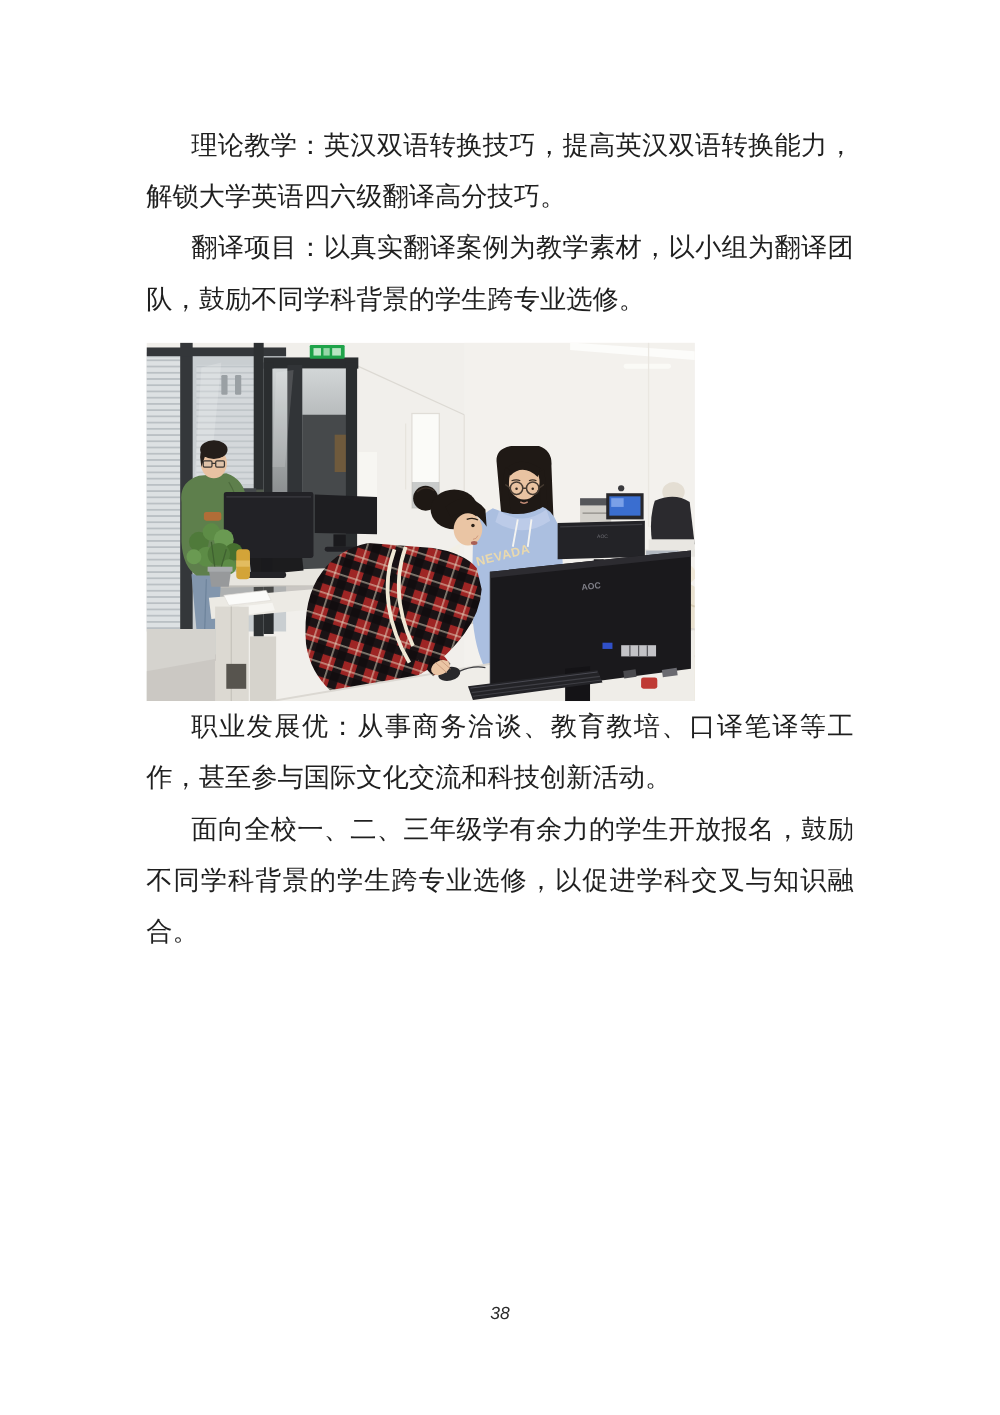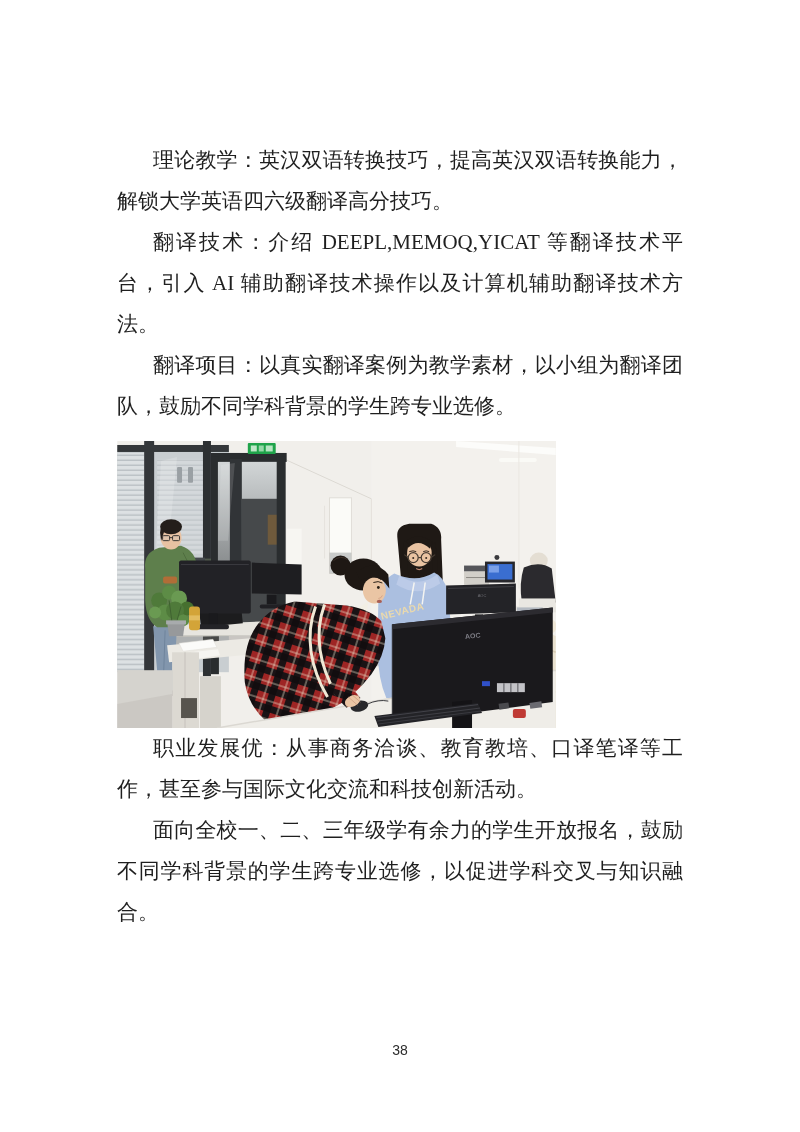--- a/index.html
+++ b/index.html
@@ -1,34 +1,33 @@
 <!DOCTYPE html>
 <html><head>
 <meta charset="utf-8">
 <style>
   html,body{margin:0;padding:0;background:#ffffff;}
   .page{position:relative;width:800px;height:1132px;background:#fff;overflow:hidden;
         font-family:"Liberation Serif","DejaVu Serif",serif;color:#1f1f1f;}
-  .content{position:absolute;left:117px;top:96px;width:566px;margin-top:44px;}
+  .content{position:absolute;left:117px;top:96px;width:566px;}
   p.body-par{margin:0;font-size:21px;line-height:41px;text-align:justify;text-indent:36px;}
   h3.doc-heading{margin:0;font-size:21px;line-height:41px;font-weight:700;text-indent:36px;
         font-family:"Liberation Sans","DejaVu Sans",sans-serif;letter-spacing:1px;}
   .photo-wrap{width:439px;height:287px;margin:14px 0 0 0;overflow:hidden;}
   .photo-wrap svg{display:block;}
   .page-number{position:absolute;left:0;right:0;top:1042px;text-align:center;
-        font-family:"Liberation Sans","DejaVu Sans",sans-serif;font-size:14px;color:#2b2b2b;}
+        font-family:"Liberation Sans","DejaVu Sans",sans-serif;font-size:14px;color:#2b2b2b;font-style:italic;}
 </style>
 </head>
 <body>
 
 <div class="page">
   <div class="content">
 
     <p class="body-par">理论教学：英汉双语转换技巧，提高英汉双语转换能力，解锁大学英语四六级翻译高分技巧。</p>
-    <p class="body-par">翻译技术：介绍 DEEPL,MEMOQ,YICAT 等翻译技术平台，引入 AI 辅助翻译技术操作以及计算机辅助翻译技术方法。</p>
     <p class="body-par">翻译项目：以真实翻译案例为教学素材，以小组为翻译团队，鼓励不同学科背景的学生跨专业选修。</p>
 
     <div class="photo-wrap">
       <svg width="439" height="287" viewBox="0 0 440 288" xmlns="http://www.w3.org/2000/svg">
         <defs>
           <pattern id="blinds" width="6" height="5" patternUnits="userSpaceOnUse">
             <rect width="6" height="5" fill="#dde1e3"></rect>
             <rect y="3.6" width="6" height="1.4" fill="#b9bfc3"></rect>
           </pattern>
           <pattern id="plaid" width="18" height="18" patternUnits="userSpaceOnUse" patternTransform="rotate(18)">

